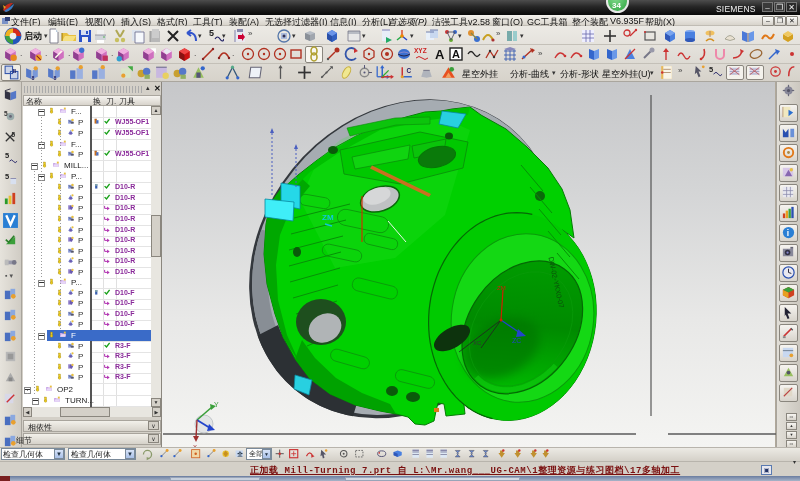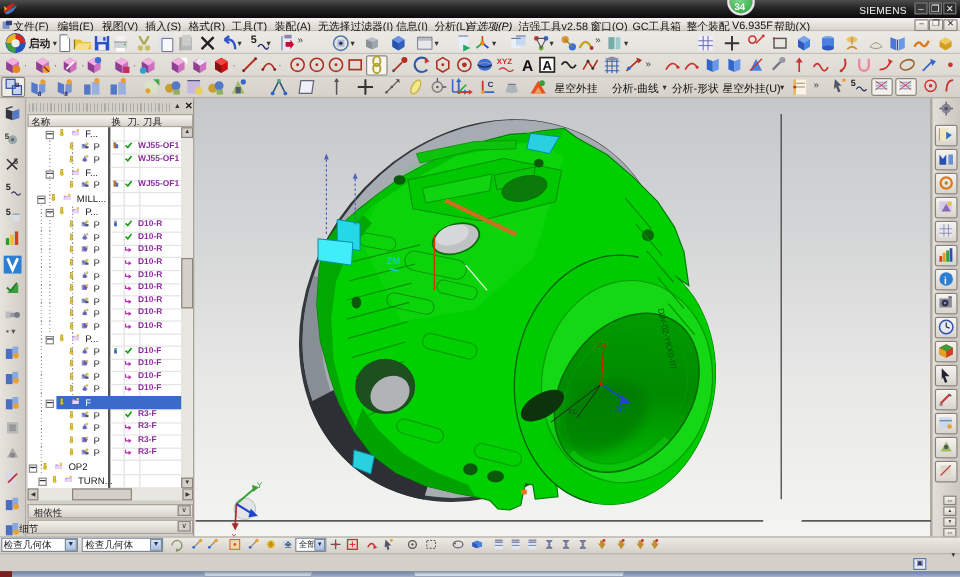--- a/index.html
+++ b/index.html
@@ -1466,18 +1466,19 @@
       <polygon points="5,3 9,3 9,6 11,6 7,12 3,6 5,6" fill="#c09030"></polygon>
       <circle cx="9" cy="3" r="1.5" fill="#c33"></circle>
     </svg>
     <svg class="ic" style="left:540px;top:448px" width="13" height="13" viewBox="0 0 16 16">
       <polygon points="5,3 9,3 9,6 11,6 7,12 3,6 5,6" fill="#c09030"></polygon>
       <circle cx="9" cy="3" r="1.5" fill="#c33"></circle>
     </svg>
     <div class="abs" style="left:246px;top:448px;width:26px;height:12px;background:#fff;border:1px solid #7a8a9a;font-size:7px;color:#222;padding-left:2px;">全部</div>
     <div class="abs" style="left:262px;top:449px;width:9px;height:10px;background:linear-gradient(180deg,#d8e4f8,#a8c0e8);border:1px solid #7a8a9a;font-size:5px;text-align:center;line-height:9px;color:#234;">▼</div>
     <div class="abs" style="left:0;top:461px;width:800px;height:15px;background:#d4d0c8;border-top:1px solid #b8b4ac;"></div>
+    <div class="abs" style="left:250px;top:464px;font-size:9px;font-weight:bold;color:#7a1010;text-decoration:underline;font-family:'Liberation Mono',monospace;letter-spacing:0.55px;">正加载 Mill-Turning 7.prt 自 L:\Mr.wang___UG-CAM\1整理资源与练习图档\17多轴加工</div>
     <div class="abs" style="left:761px;top:465px;width:11px;height:10px;background:#e8e8f0;border:1px solid #5a7ab0;font-size:6px;text-align:center;line-height:8px;color:#236;">▣</div>
     <div class="abs" style="left:793px;top:458px;font-size:6px;color:#333;">▾</div>
     <div class="abs" style="left:0;top:476px;width:800px;height:5px;background:linear-gradient(180deg,#6a7da0,#a8b4c8);"></div>
     <div class="abs" style="left:0;top:476px;width:10px;height:5px;background:#7a2020;"></div>
     <div class="abs" style="left:170px;top:477px;width:90px;height:4px;background:#c8d0dc;border:1px solid #98a4b8;"></div>
     <div class="abs" style="left:345px;top:477px;width:175px;height:4px;background:#d4dae4;border:1px solid #98a4b8;"></div>
   </div>
 </body></html>

